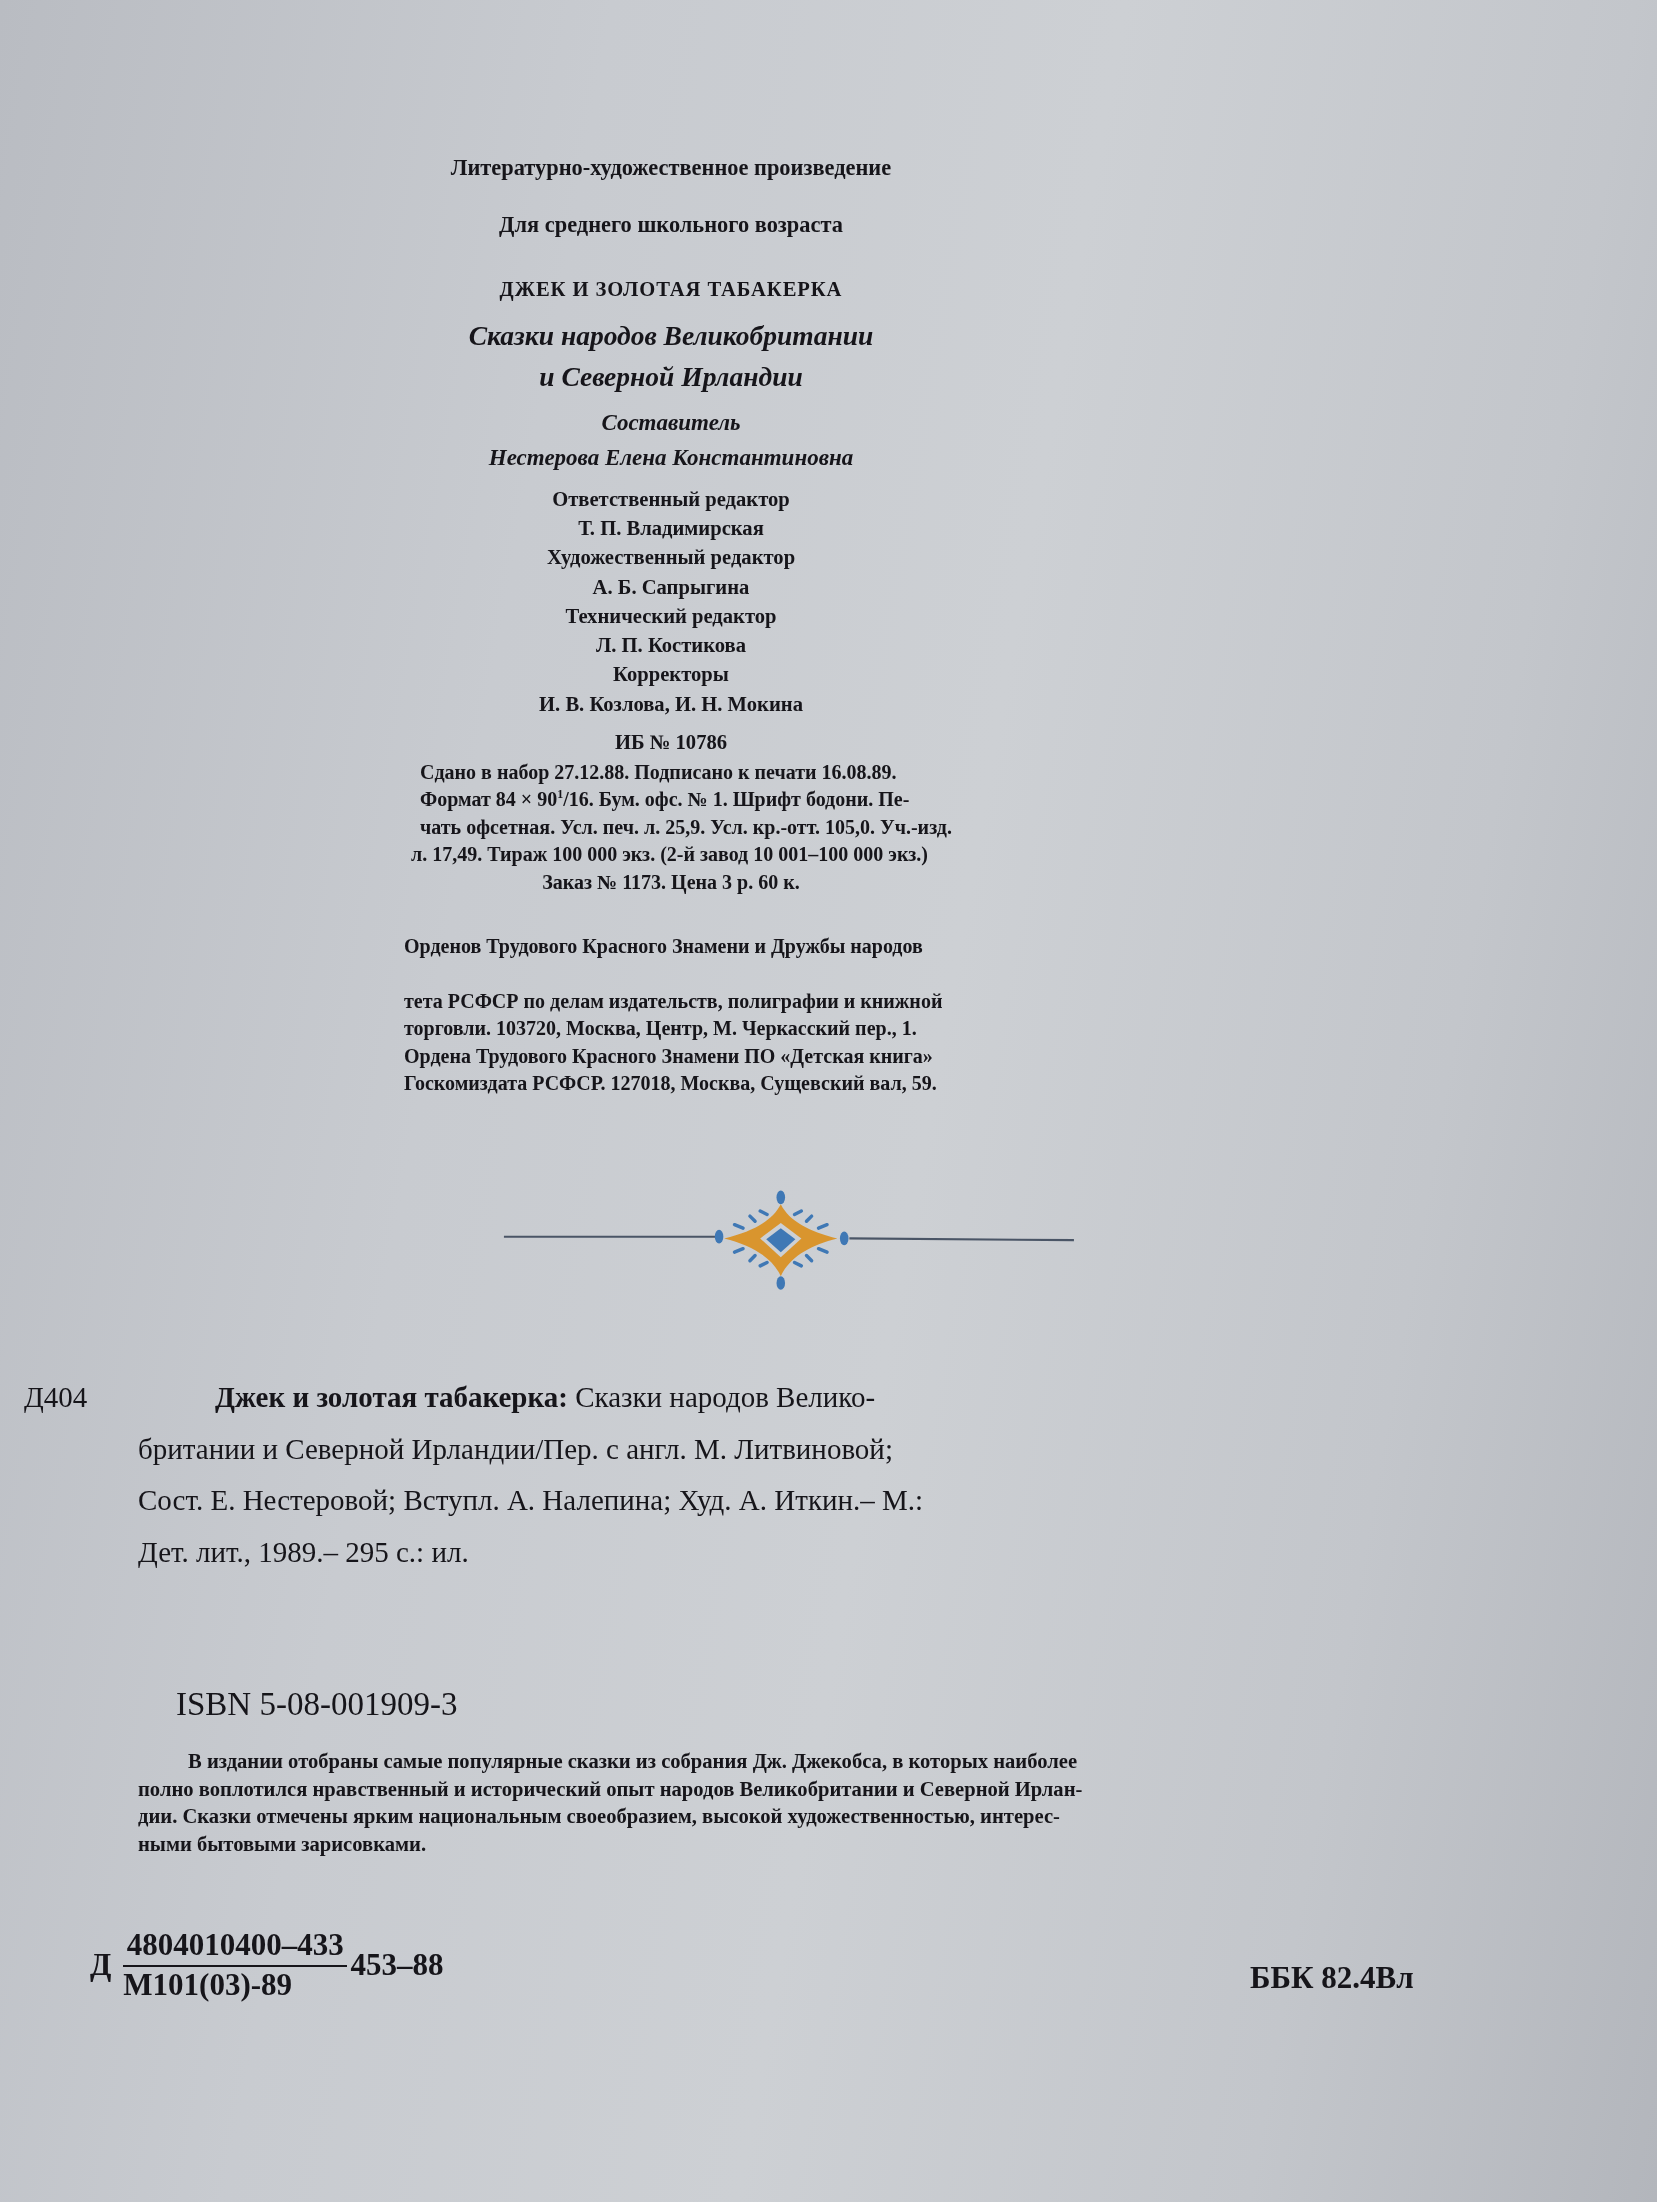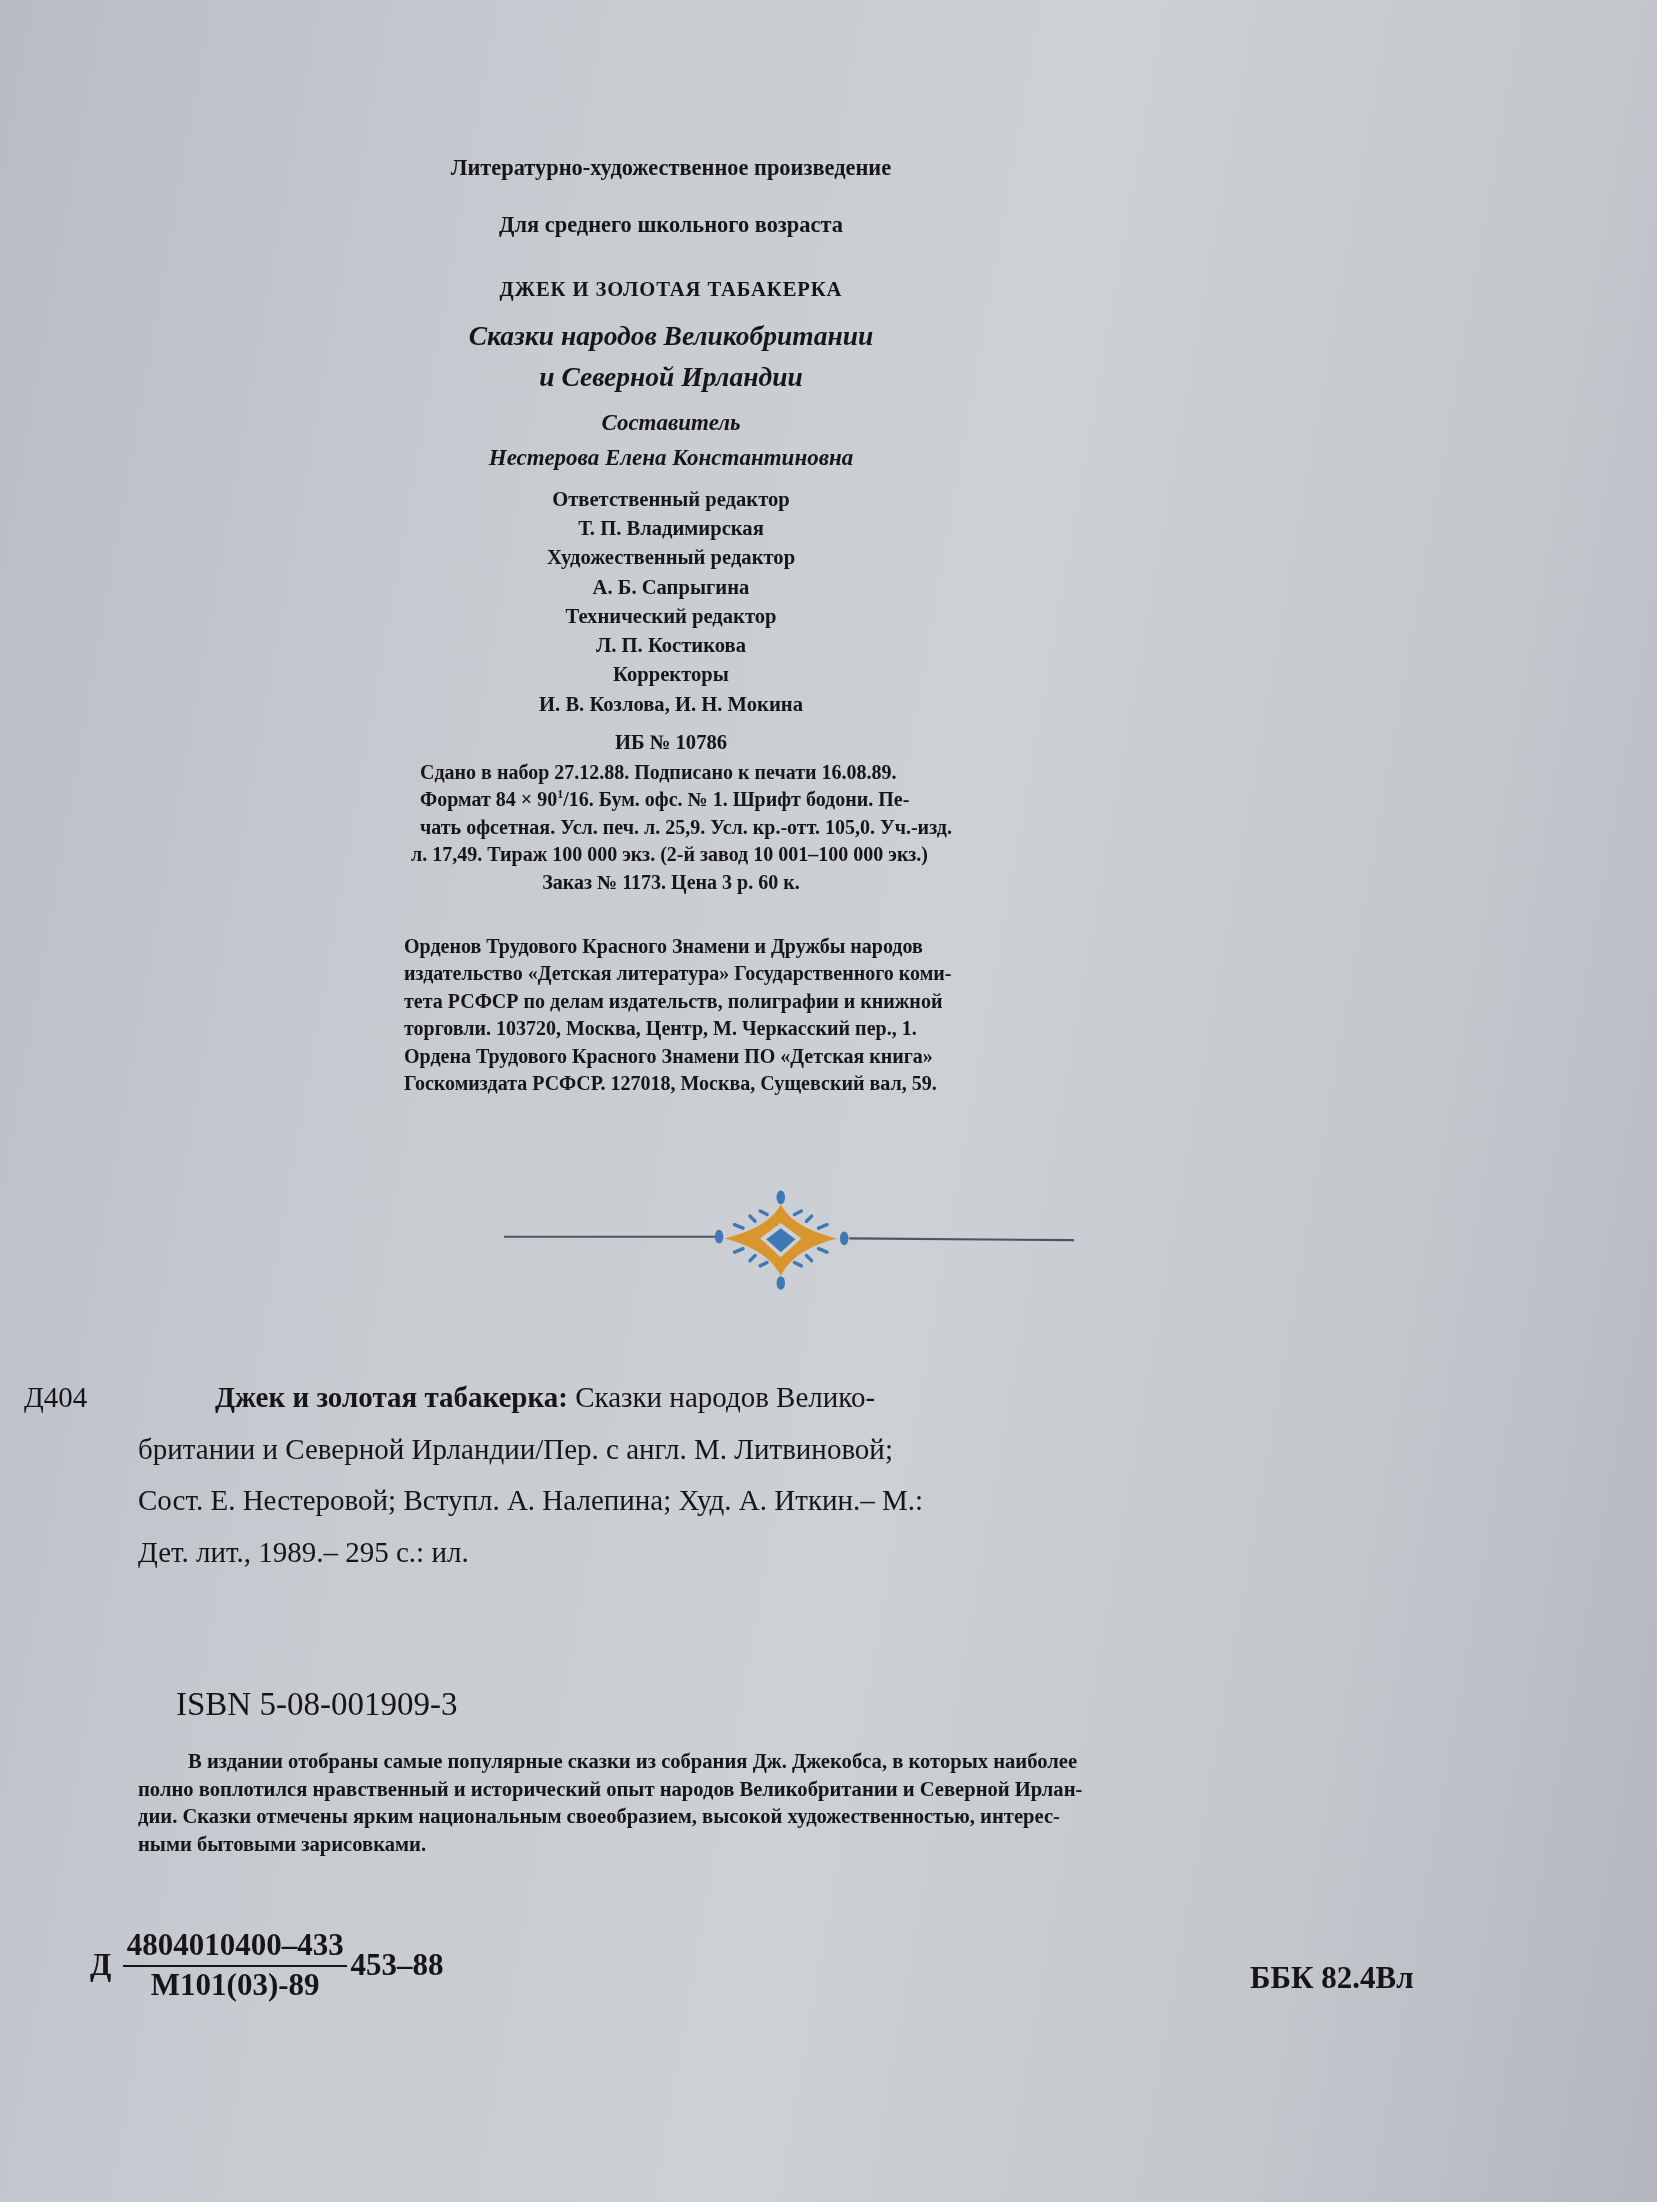--- a/index.html
+++ b/index.html
@@ -14,21 +14,21 @@
   .c { left: 0; width: 1342px; text-align: center; }
   .t24 { font-size: 22.4px; font-weight: bold; }
   .caps { font-size: 20.6px; font-weight: bold; letter-spacing: 0.9px; }
   .ital { font-size: 27.5px; font-style: italic; font-weight: bold; }
   .ital2 { font-size: 23px; font-style: italic; font-weight: bold; }
   .small { font-size: 20.6px; font-weight: bold; }
   .imprint { font-size: 20px; font-weight: bold; line-height: 27.5px; }
   .big { font-size: 29px; }
   .bold { font-weight: bold; }
   .anno { font-size: 20.6px; font-weight: bold; line-height: 27px; }
-  .frac { display: inline-block; text-align: center; vertical-align: middle; }
+  .frac { display: inline-block; vertical-align: middle; }
   .frac .num { display: block; border-bottom: 2.6px solid #16151a; padding: 0 3.4px 1.7px; }
   .frac .den { display: block; padding-top: 0; }
   sup.sm { font-size: 60%; vertical-align: super; line-height: 0; }
   .ornament { position: absolute; left: 490px; top: 1187px; width: 585px; height: 120px; }
 </style>
 </head>
 <body>
 
 <div class="page">
 
@@ -52,21 +52,20 @@
 
   <div class="ln c small" style="top:731px;"><span>ИБ № 10786</span></div>
 
   <div class="ln imprint" style="top:759px; left:420px;"><span>Сдано в набор 27.12.88. Подписано к печати 16.08.89.</span></div>
   <div class="ln imprint" style="top:786px; left:420px;"><span>Формат 84 × 90</span><sup class="sm">1</sup><span>/16. Бум. офс. № 1. Шрифт бодони. Пе-</span></div>
   <div class="ln imprint" style="top:814px; left:420px;"><span>чать офсетная. Усл. печ. л. 25,9. Усл. кр.-отт. 105,0. Уч.-изд.</span></div>
   <div class="ln imprint" style="top:841px; left:411px;"><span>л. 17,49. Тираж 100 000 экз. (2-й завод 10 001–100 000 экз.)</span></div>
   <div class="ln c imprint" style="top:869px;"><span>Заказ № 1173. Цена 3 р. 60 к.</span></div>
 
   <div class="ln imprint" style="top:933px; left:404px;"><span>Орденов Трудового Красного Знамени и Дружбы народов</span></div>
-  <div class="ln imprint" style="top:960px; left:404px;"><span>издательство «Детская литература» Государственного коми-</span></div>
   <div class="ln imprint" style="top:988px; left:404px;"><span>тета РСФСР по делам издательств, полиграфии и книжной</span></div>
   <div class="ln imprint" style="top:1015px; left:404px;"><span>торговли. 103720, Москва, Центр, М. Черкасский пер., 1.</span></div>
   <div class="ln imprint" style="top:1043px; left:404px;"><span>Ордена Трудового Красного Знамени ПО «Детская книга»</span></div>
   <div class="ln imprint" style="top:1070px; left:404px;"><span>Госкомиздата РСФСР. 127018, Москва, Сущевский вал, 59.</span></div>
 
   <svg class="ornament" viewBox="0 0 680 140">
     <line x1="15" y1="58" x2="262" y2="58" stroke="#4a5566" stroke-width="2.5"></line>
     <line x1="418" y1="60" x2="680" y2="62" stroke="#4a5566" stroke-width="2.5"></line>
     <ellipse cx="266" cy="58" rx="5" ry="8" fill="#3f78b5"></ellipse>
     <ellipse cx="412" cy="60" rx="5" ry="8" fill="#3f78b5"></ellipse>

